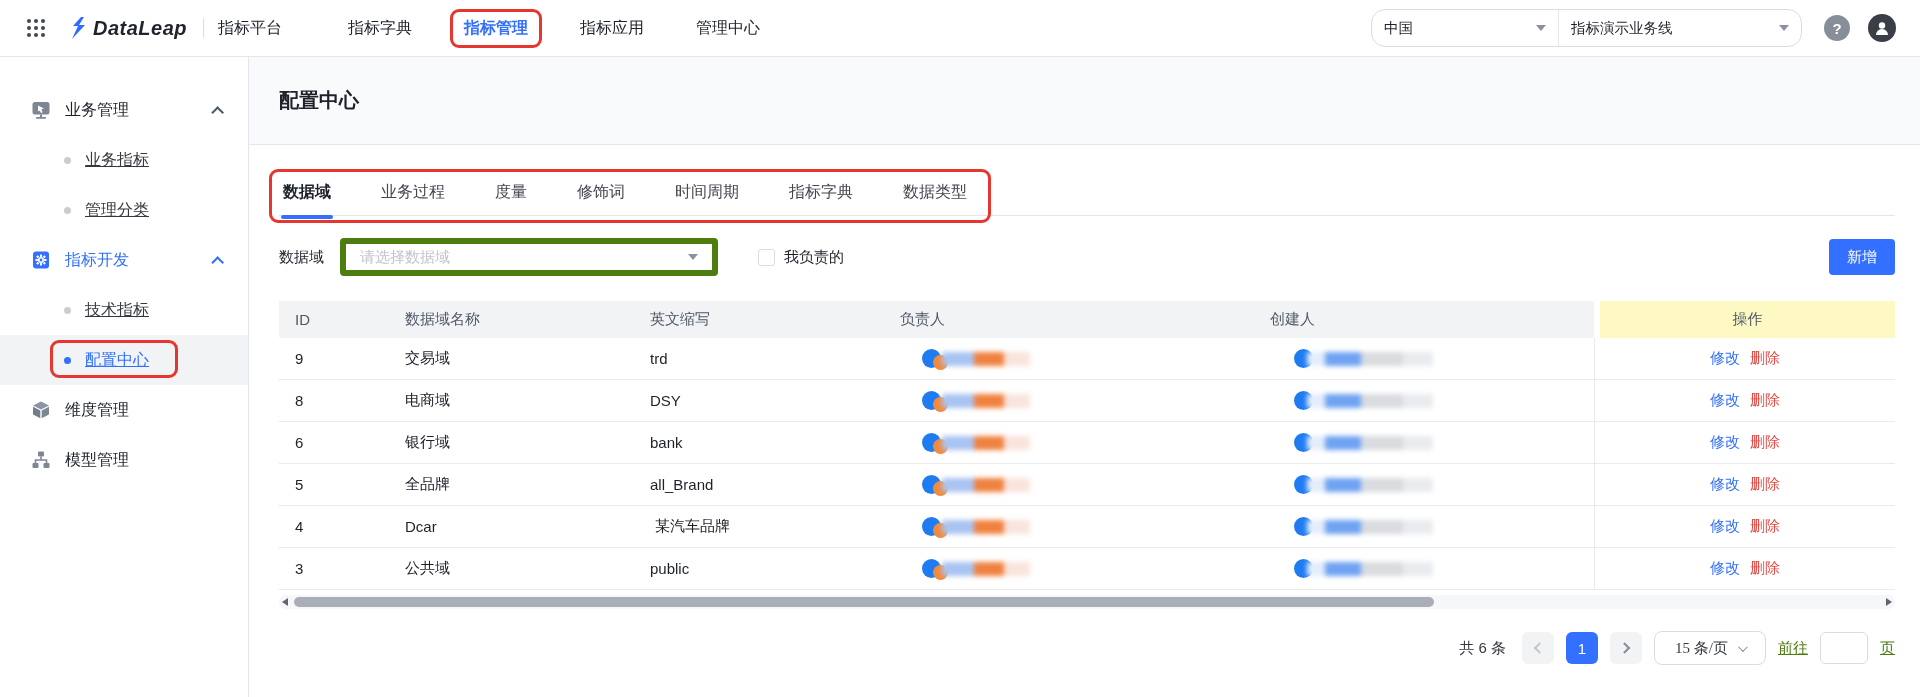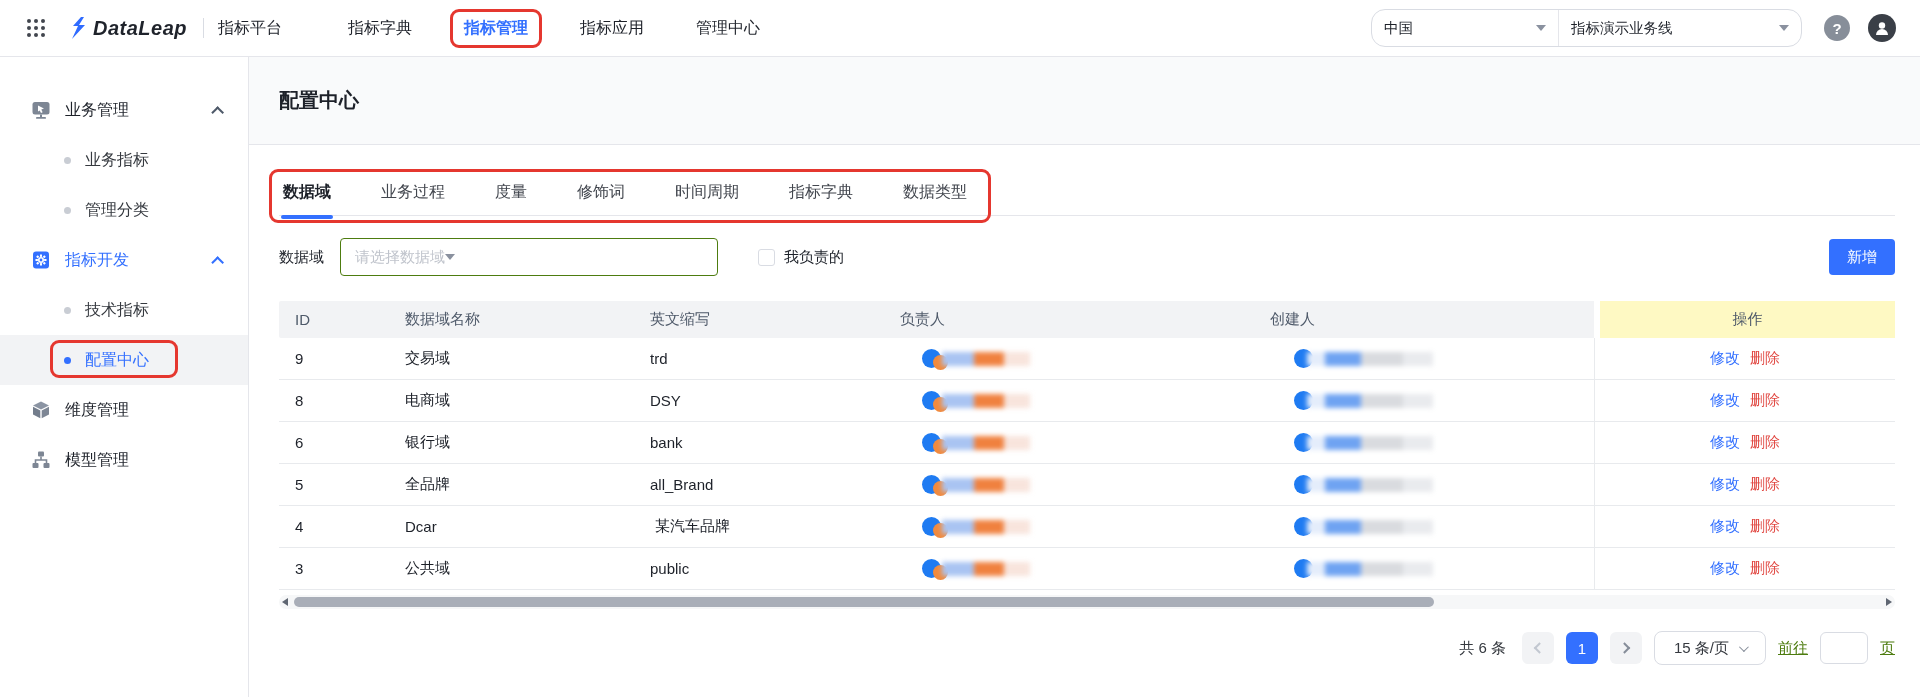--- a/index.html
+++ b/index.html
@@ -34,21 +34,21 @@
   .shell { display:flex; height:640px; }
   .sidebar { width:249px; flex:none; border-right:1px solid #e5e6eb; padding-top:28px; background:#fff; }
   .srow { height:50px; display:flex; align-items:center; cursor:pointer; position:relative; }
   .srow .sicon { width:22px; height:22px; margin-left:30px; margin-right:13px; flex:none; display:flex; align-items:center; justify-content:center; }
   .srow .slabel { font-size:16px; color:#1d2129; }
   .srow .chev-up { margin-left:auto; margin-right:28px; width:9px; height:9px; border-top:2px solid #4e5969; border-right:2px solid #4e5969; transform:rotate(-45deg) translateY(3px); }
   .srow.group-active .slabel { color:#3370ff; }
   .srow.group-active .chev-up { border-color:#3370ff; }
   .ssub { height:50px; display:flex; align-items:center; cursor:pointer; position:relative; }
   .ssub .dot { width:7px; height:7px; border-radius:50%; background:#c9cdd4; margin-left:64px; margin-right:14px; flex:none; }
-  .ssub .slabel { font-size:16px; color:#35393f; }
+  .ssub .slabel { font-size:16px; color:#35393f;text-decoration:underline; }
   .ssub.active { background:#f2f3f5; }
   .ssub.active .dot { background:#3370ff; }
   .ssub.active .slabel { color:#3370ff; }
   .anno-side { top:5px; height:38px; left:50px; width:128px; }
 
   .main { flex:1; display:flex; flex-direction:column; }
   .title-band { height:88px; background:#f9fafb; border-bottom:1px solid #e5e6eb; display:flex; align-items:center; padding-left:30px; }
   .page-title { font-size:20px; font-weight:700; color:#1d2129; }
   .content { padding:0 25px 0 30px; display:flex; flex-direction:column; }
 
@@ -56,22 +56,22 @@
   .tabs-bar { margin-top:30px; border-bottom:1px solid #e5e6eb; position:relative; padding-bottom:6px; }
   .tabs { display:flex; gap:42px; position:relative; }
   .tab { font-size:16px; color:#42464e; line-height:34px; padding:0 4px; cursor:pointer; position:relative; white-space:nowrap; }
   .tab.active { color:#1d2129; font-weight:700; }
   .tab.active .tab-underline { position:absolute; left:2px; right:2px; bottom:-10px; height:4px; border-radius:2px; background:#3370ff; }
   .anno-tabs { left:-10px; top:-6px; width:722px; height:54px; }
 
   
   .filter-row { margin-top:22px; display:flex; align-items:center; height:38px; }
   .filter-label { font-size:15px; color:#1d2129; margin-right:16px; }
-  .select-box { width:378px; height:38px; border:1px solid #4d7c0f; border-radius:4px; display:flex; align-items:center;
-                padding:0 14px; cursor:pointer; background:#fff; }
+  .select-box { width:378px; height:38px; border:6px solid #4d7c0f; border-radius:4px; display:flex; align-items:center;
+                justify-content:space-between; padding:0 14px; cursor:pointer; background:#fff; }
   .select-box .ph { font-size:15px; color:#c0c4cc; }
   .chkwrap { display:flex; align-items:center; margin-left:40px; cursor:pointer; }
   .checkbox { width:17px; height:17px; border:1.5px solid #d9dce3; border-radius:3px; background:#fff; }
   .chk-label { font-size:15px; color:#1d2129; margin-left:9px; }
   .btn-add { margin-left:auto; width:66px; height:36px; background:#3370ff; border:none; border-radius:4px; color:#fff;
              font-size:15px; cursor:pointer; font-family:Liberation Mono, monospace; }
 
   
   .tbl { margin-top:25px; }
   .thead { display:flex; height:37px; }
@@ -109,21 +109,21 @@
   .hs-right { right:3px; border-left:6px solid #5f6672; }
 
   
   .pager { margin-top:22px; display:flex; align-items:center; justify-content:flex-end; gap:12px; }
   .pg-total { font-size:15px; color:#35393f; margin-right:4px; }
   .pg-btn { width:32px; height:32px; border-radius:6px; background:#f2f3f5; display:flex; align-items:center; justify-content:center; cursor:pointer; }
   .pg-chev { width:8px; height:8px; border-top:2px solid #a7adb8; border-right:2px solid #a7adb8; }
   .pg-prev .pg-chev { transform:rotate(-135deg) translate(-1px,1px); border-color:#c2c7d0; }
   .pg-next .pg-chev { transform:rotate(45deg) translate(-1px,1px); border-color:#868d99; }
   .pg-page { width:32px; height:32px; border-radius:6px; background:#3370ff; color:#fff; font-size:15px; display:flex; align-items:center; justify-content:center; cursor:pointer; }
-  .pg-size { height:34px; min-width:112px; border:1px solid #d9dce3; border-radius:8px; display:flex; align-items:center; justify-content:center; gap:10px; padding:0 12px; cursor:pointer; }
+  .pg-size { height:34px; min-width:112px; border:1px solid #d9dce3; border-radius:8px; display:flex; align-items:center; justify-content:center; gap:10px; padding:0 12px; cursor:pointer;font-family:Liberation Serif, serif; }
   .pg-size .txt { font-size:15px; color:#35393f; }
   .chev-down-sm { width:7px; height:7px; border-right:1.6px solid #868d99; border-bottom:1.6px solid #868d99; transform:rotate(45deg) translateY(-2px); }
   .pg-goto { font-size:15px; color:#4d7c0f;text-decoration:underline; }
   .pg-input { width:48px; height:32px; border:1px solid #d9dce3; border-radius:6px; font-size:15px; text-align:center; outline:none; font-family:inherit; }
 </style>
 </head>
 <body>
 
 <header class="topbar">
   <svg class="grid-icon" viewBox="0 0 20 20">

